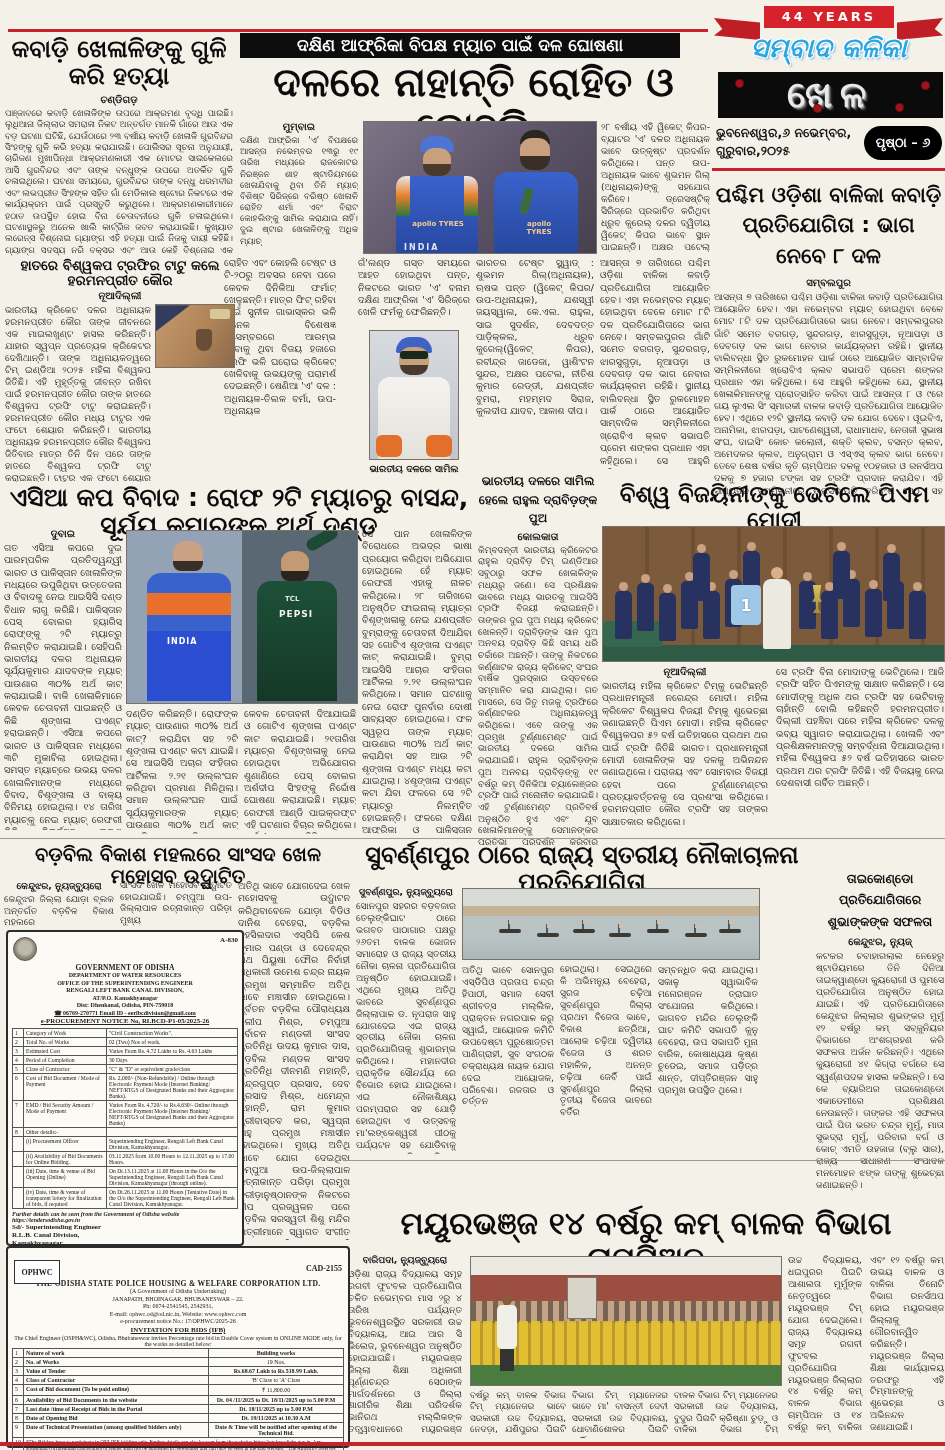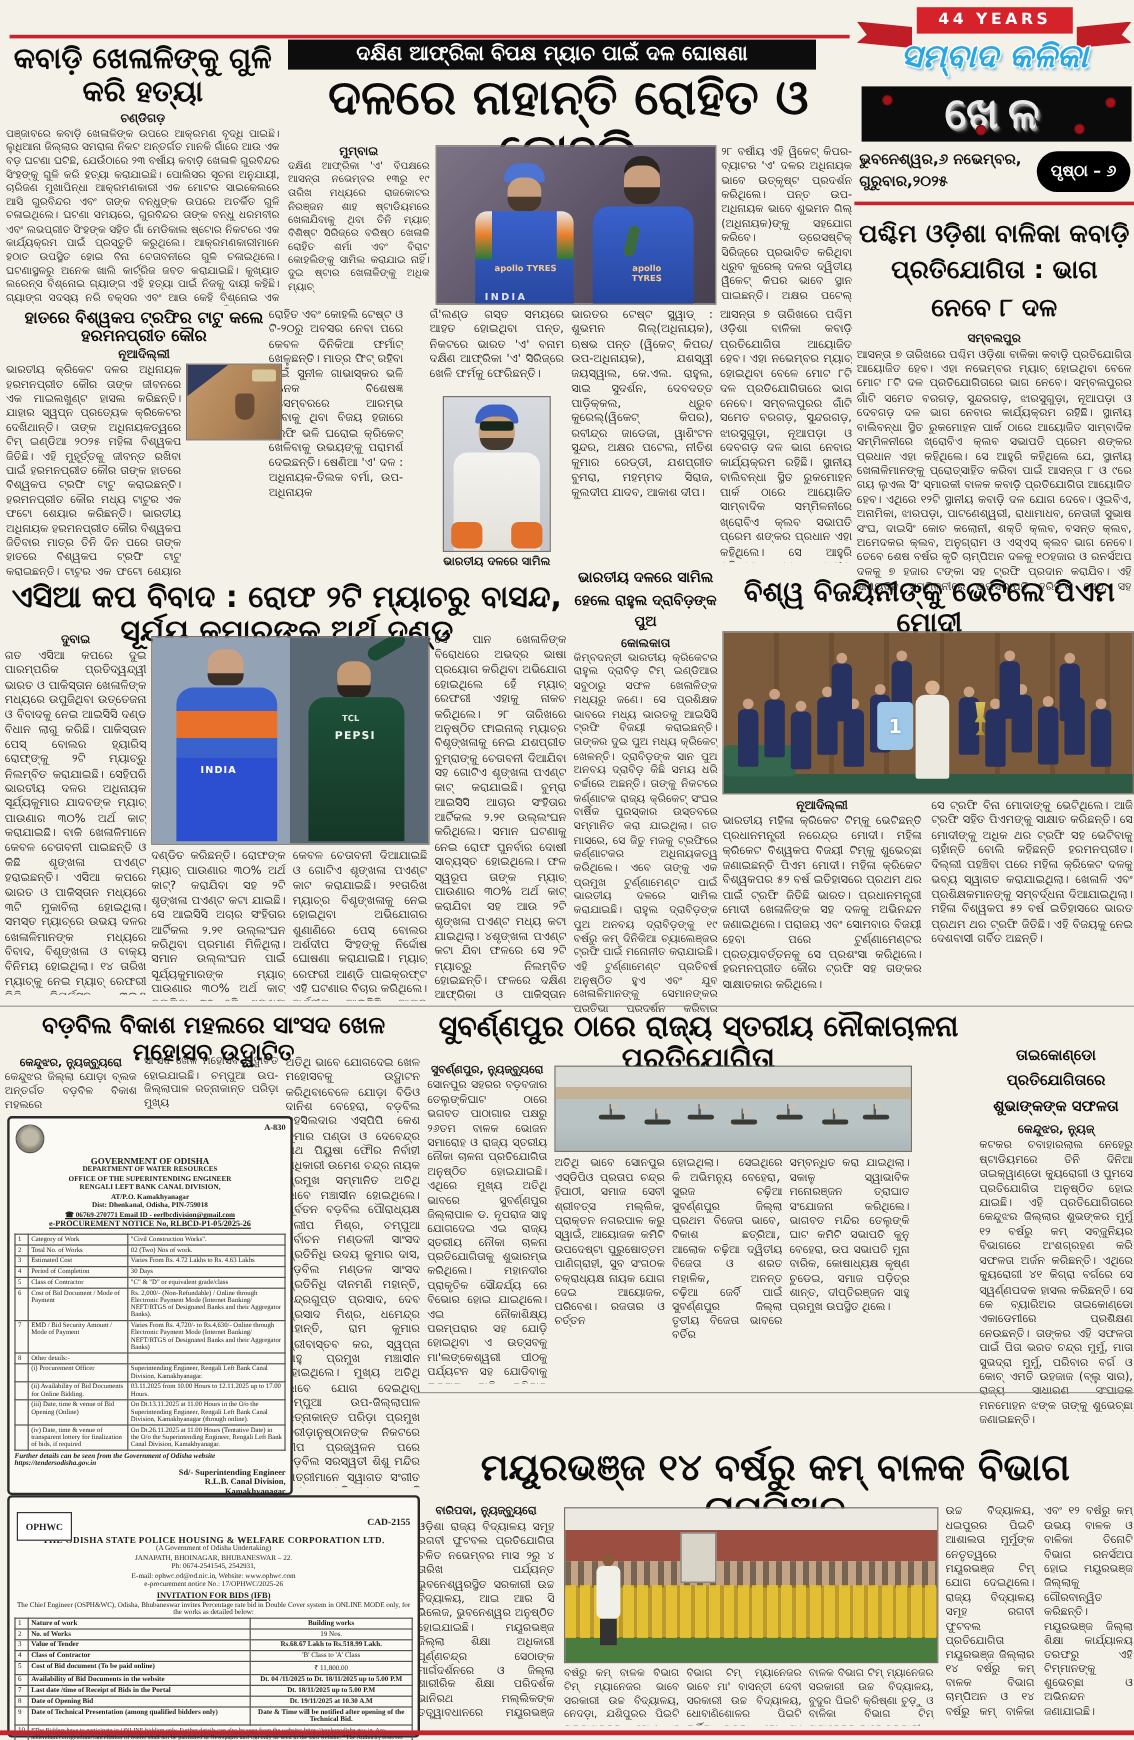--- a/index.html
+++ b/index.html
@@ -311,21 +311,21 @@
             <td>On Dt.13.11.2025 at 11.00 Hours in the O/o the Superintending Engineer, Rengali Left Bank Canal Division, Kamakhyanagar (through online).</td>
           </tr>
       <tr>
             <td></td>
             <td>(iv) Date, time &amp; venue of transparent lottery for finalization of bids, if required</td>
             <td>On Dt.26.11.2025 at 11.00 Hours (Tentative Date) in the O/o the Superintending Engineer, Rengali Left Bank Canal Division, Kamakhyanagar.</td>
           </tr>
     </tbody>
       </table>
     <div style="font-style:italic;font-weight:700;margin-top:2px;">Further details can be seen from the Government of Odisha website https://tendersodisha.gov.in</div>
-    <div style="text-align:right;font-weight:700;font-size:7px;">
+    <div style="text-align:left;font-weight:700;font-size:7px;">
       <div>Sd/- Superintending Engineer</div>
       <div>R.L.B. Canal Division,</div>
       <div>Kamakhyanagar</div>
     </div>
   </div>
 
   <div class="abs hl" style="left:356px;top:842px;width:452px;font-size:24px;">ସୁବର୍ଣ୍ଣପୁର ଠାରେ ରାଜ୍ୟ ସ୍ତରୀୟ ନୌକାଚାଳନା ପ୍ରତିଯୋଗିତା</div>
   <div class="abs" style="left:356px;top:886px;width:100px;height:272px;">
     <div class="dl" style="font-size:9.3px;">ସୁବର୍ଣ୍ଣପୁର, ନ୍ୟୁଜ୍ବ୍ୟୁରୋ</div>
     <div class="bt" style="height:254px;font-size:9.2px;">ସୋନପୁର ସହରର ବଡ଼ବଜାର ତେଲୁଙ୍କିଘାଟ ଠାରେ ଭଗବତ ପାଠାଗାର ପକ୍ଷରୁ ୨୬ତମ ବାଳକ ଭୋଜନ ସମାରୋହ ଓ ରାଜ୍ୟ ସ୍ତରୀୟ ନୌକା ଚାଳନା ପ୍ରତିଯୋଗିତା ଅନୁଷ୍ଠିତ ହୋଇଯାଇଛି। ଏଥିରେ ମୁଖ୍ୟ ଅତିଥି ଭାବରେ ସୁବର୍ଣ୍ଣପୁର ଜିଲ୍ଲାପାଳ ଡ. ନୃପରାଜ ସାହୁ ଯୋଗଦେଇ ଏଇ ରାଜ୍ୟ ସ୍ତରୀୟ ନୌକା ଚାଳନା ପ୍ରତିଯୋଗିତାକୁ ଶୁଭାରମ୍ଭ କରିଥିଲେ। ମହାନଦୀର ପ୍ରାକୃତିକ ସୌନ୍ଦର୍ଯ୍ୟ ରେ ବିଭୋର ହୋଇ ଯାଇଥିଲେ। ଏଇ ନୌକାଶିକ୍ଷ୍ୟ ପରମ୍ପରାର ସହ ଯୋଡ଼ି ହୋଇଥିବା ଏ ଉତ୍ସବକୁ ମା'ଲଙ୍କେଶ୍ୱରୀ ପୀଠକୁ ପର୍ଯ୍ୟଟନ ସହ ଯୋଡିବାକୁ ଉଦ୍ୟମ ଜାରି ରଖିବାକୁ ପ୍ରତିଶୃତି ଦେଇଥିଲେ। ମଧ୍ୟାହ୍ନରେ ସାମୂହିକ ବାଳକ ଭୋଜନ ସମାରୋହରେ ଯୋଗ ଦେଇ ଛୋଟ ପିଲାମାନଙ୍କ ନିଜେ ମିଠା ବାଣ୍ଟିଥିଲେ।</div>

